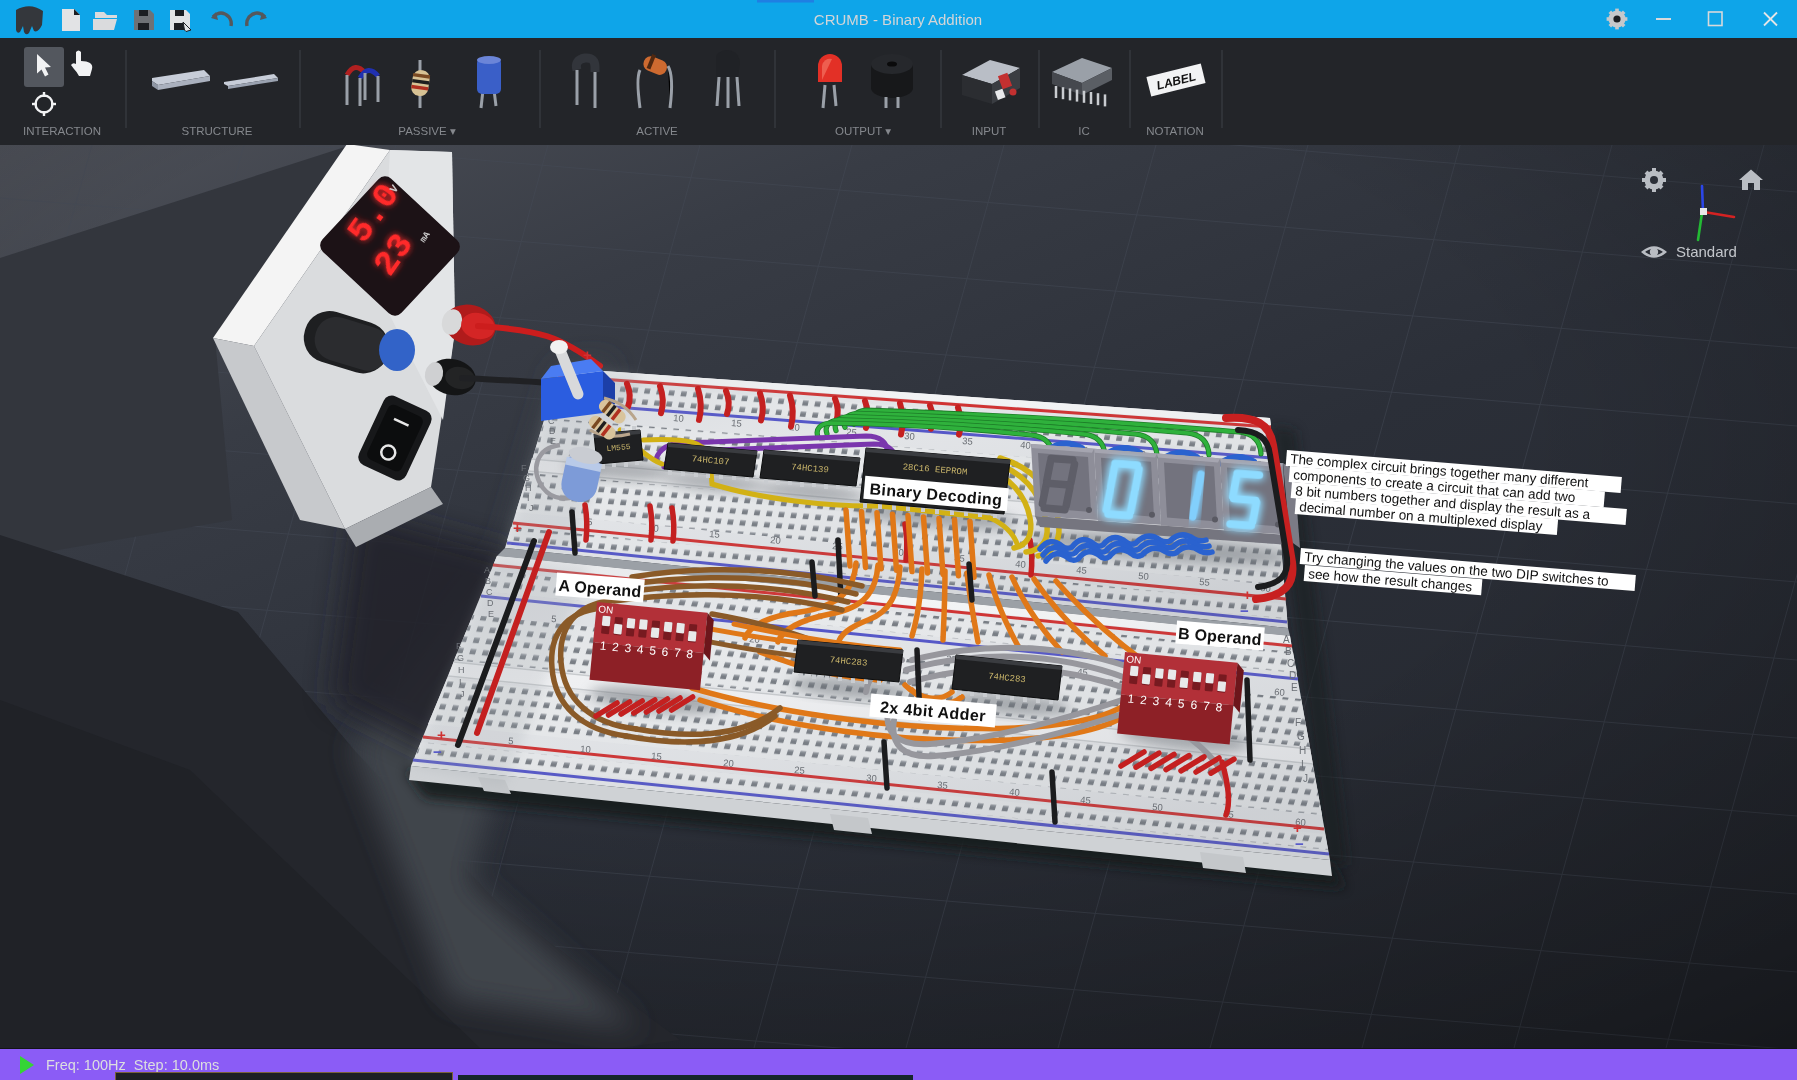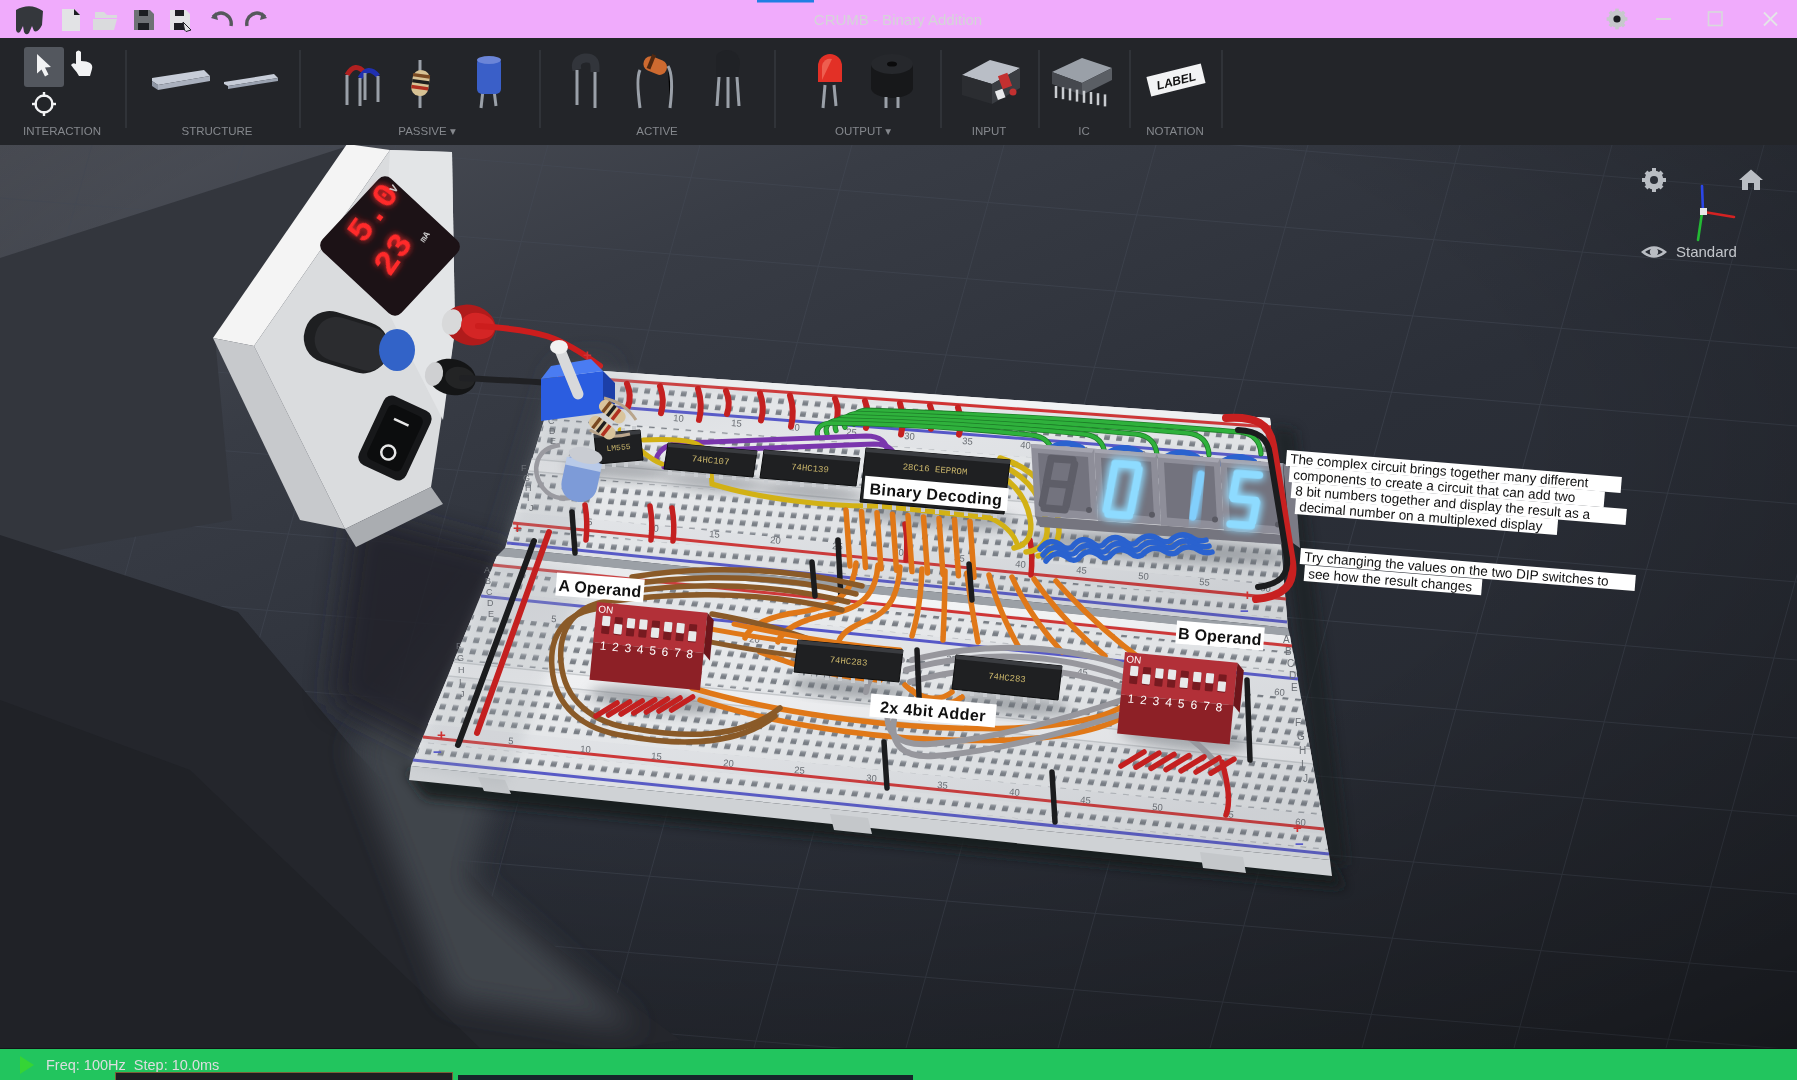--- a/index.html
+++ b/index.html
@@ -1,19 +1,19 @@
 <!DOCTYPE html>
 <html><head><meta charset="utf-8">
 <style>
 *{margin:0;padding:0;box-sizing:border-box}
 body{width:1797px;height:1080px;overflow:hidden;background:#2e323a;font-family:"Liberation Sans",sans-serif;position:relative}
 </style></head>
 <body>
 
-<div style="position:absolute;left:0;top:0;width:1797px;height:38px;background:#f0abfc">
+<div style="position:absolute;left:0;top:0;width:1797px;height:38px;background:#0ea5e9">
 <svg width="1797" height="38">
  <rect x="757" y="0" width="57" height="2.5" fill="#1f7fe3"></rect>
 
  <path d="M16,10 q14,-8 27,1 l-1,14 q-4,8 -8,6 l-2,-5 -3,7 q-3,3 -5,-1 l-1,-6 -3,6 q-3,2 -4,-2 z" fill="#34373c"></path>
 
  <path d="M62,9 h12 l6,6 v16 h-18 z" fill="#e2e3e5"></path>
  <path d="M74,9 l6,6 h-6 z" fill="#1c1e22"></path>
 
  <path d="M95,12 h9 l3,3 h10 v3 h-22 z" fill="#dadbdd"></path>
  <path d="M93,19 h24 l-3,11 h-21 z" fill="#dadbdd"></path>
@@ -859,19 +859,19 @@
  <text x="1676" y="257" font-size="15" fill="#c3c6cb" font-family="Liberation Sans,sans-serif">Standard</text>
 </g>
 <g stroke-width="2.6" stroke-linecap="round">
  <line x1="1703" y1="211" x2="1702" y2="186" stroke="#2b46e8"></line>
  <line x1="1704" y1="212" x2="1734" y2="217" stroke="#d42222"></line>
  <line x1="1702" y1="213" x2="1698" y2="240" stroke="#23b934"></line>
  <rect x="1700" y="208" width="7" height="7" fill="#e8e8e8" stroke="none"></rect>
 </g>
 </svg>
 
-<div style="position:absolute;left:0;top:1048px;width:1797px;height:32px;background:#22c55e;border-top:1px solid #131417">
+<div style="position:absolute;left:0;top:1048px;width:1797px;height:32px;background:#8b5cf6;border-top:1px solid #131417">
 <svg width="300" height="32">
 <path d="M20,7 L34,16 20,25 Z" fill="#35d435"></path>
 <text x="46" y="21" font-size="14.5" fill="#dcdee0" font-family="Liberation Sans,sans-serif">Freq: 100Hz&nbsp;&nbsp;Step: 10.0ms</text>
 </svg>
 <div style="position:absolute;left:115px;top:23px;width:338px;height:12px;background:#1d1f22;border:1px solid #7a6038"></div>
 <div style="position:absolute;left:458px;top:26px;width:455px;height:6px;background:#16262b"></div>
 </div>
 </body></html>

